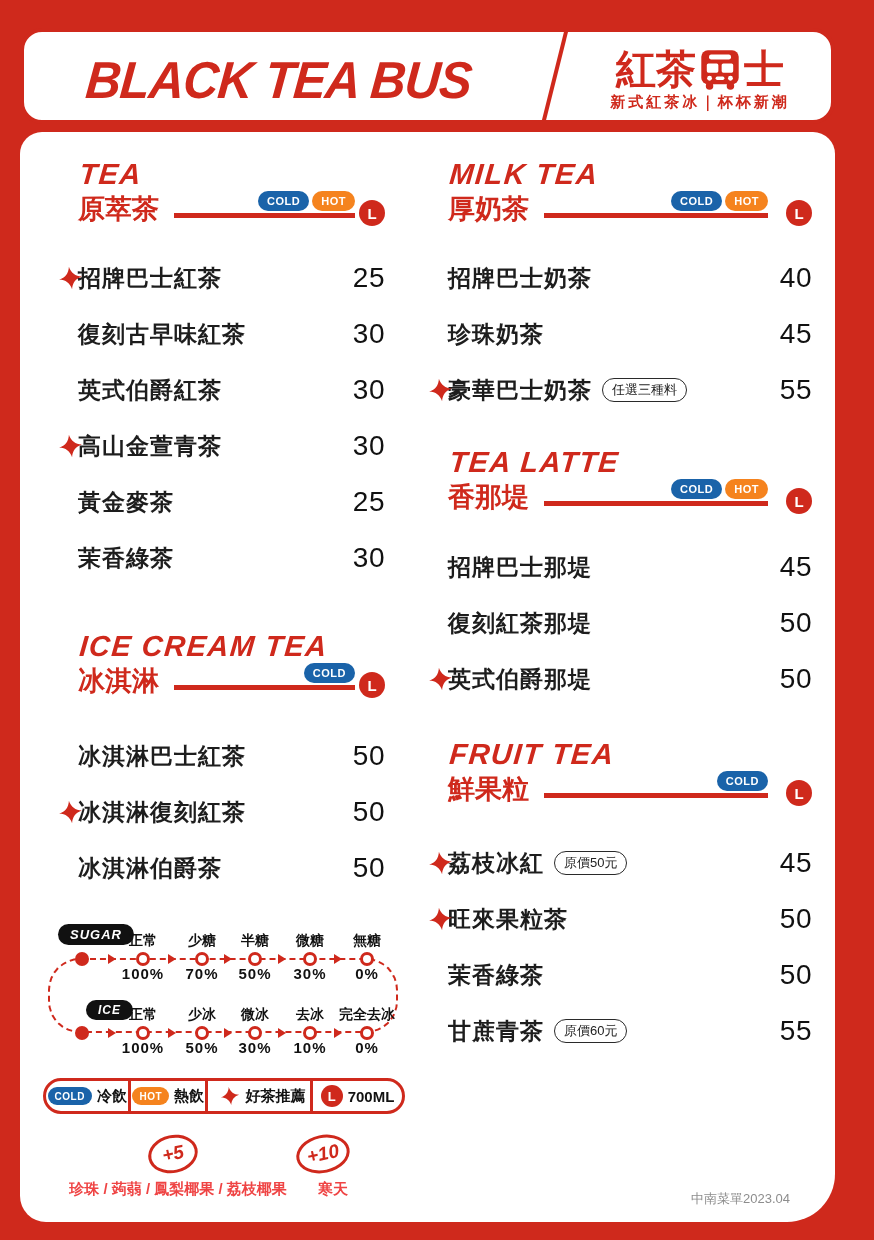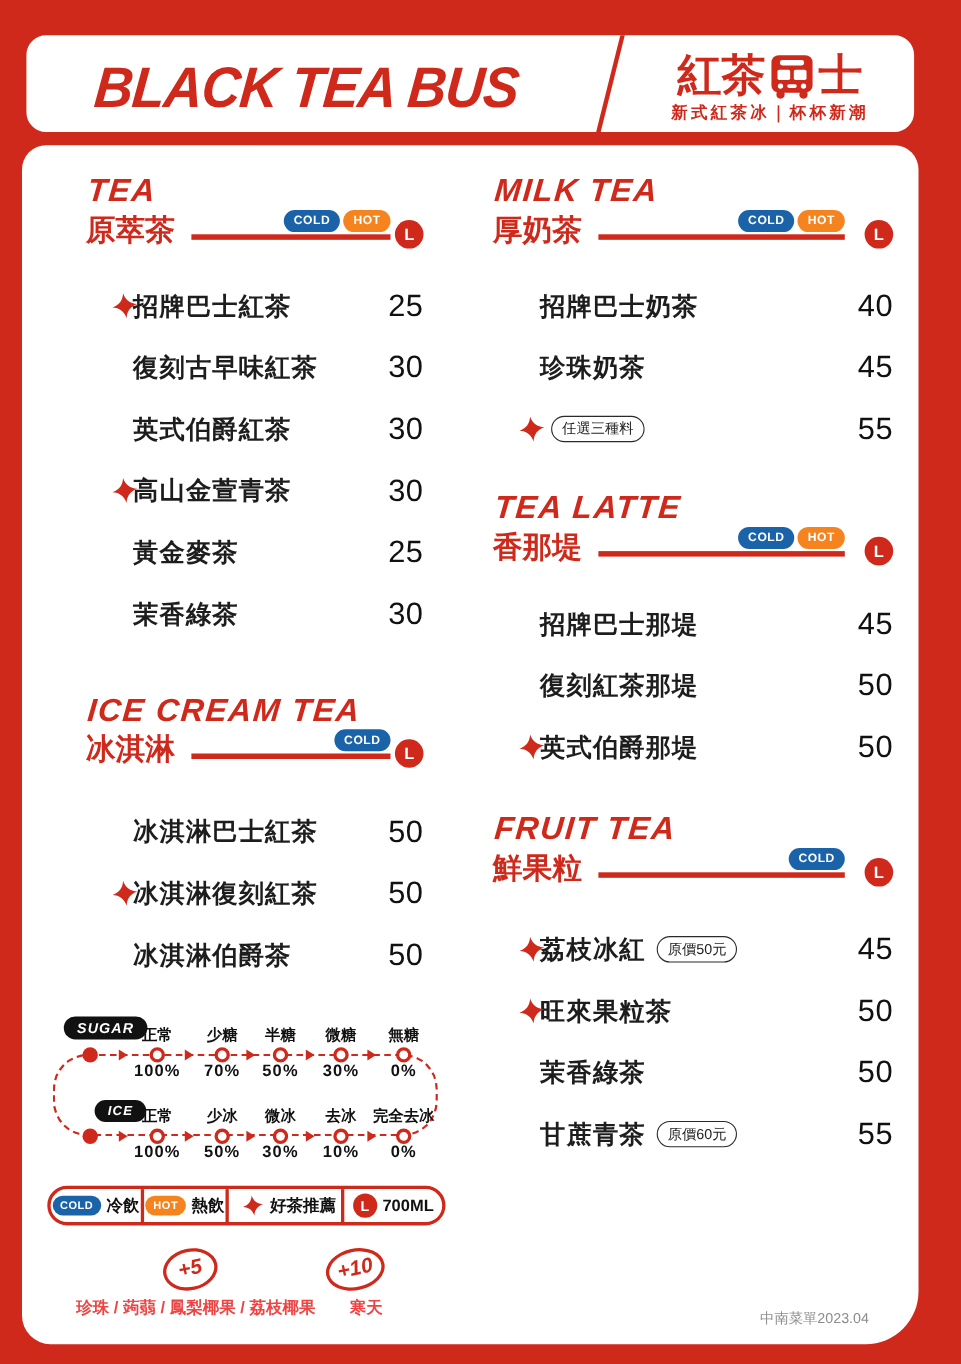--- a/index.html
+++ b/index.html
@@ -64,21 +64,21 @@
     color:#fff; font-size:11px; font-weight:700; letter-spacing:.5px;
   }
   .pill.cold{ background:var(--blue); }
   .pill.hot{ background:var(--orange); }
   .lbadge{
     position:absolute; right:0; bottom:4px; width:26px; height:26px; border-radius:50%;
     background:var(--red); color:#fff; font-size:15px; font-weight:800;
     display:flex; align-items:center; justify-content:center;
   }
   .items{ }
-  .item{ position:relative; height:56px; display:flex; align-items:center;margin-left:43px; }
+  .item{ position:relative; height:56px; display:flex; align-items:center; }
   .star{ position:absolute; left:-20px; top:50%; transform:translateY(-50%) rotate(-8deg); width:25px; height:25px; }
   .star svg{ width:100%; height:100%; fill:var(--red); }
   .iname{ color:var(--ink); font-size:23px; font-weight:600; letter-spacing:1px; white-space:nowrap; }
   .inote{
     margin-left:10px; border:1.5px solid #2a2a2a; border-radius:999px;
     padding:2px 9px; font-size:13px; color:#222; white-space:nowrap;
   }
   .iprice{ margin-left:auto; color:#111; font-size:28px; font-weight:500; letter-spacing:.5px; }
   
   .selector{ position:absolute; left:26px; top:788px; width:358px; height:140px; }
@@ -247,20 +247,21 @@
         <span class="iprice">40</span>
       </div>
       <div class="item">
         <span class="iname">珍珠奶茶</span>
         <span class="iprice">45</span>
       </div>
       <div class="item">
         <span class="star"><svg viewBox="0 0 24 24">
               <path d="M12 1C13.2 7.2 16.8 10.8 23 12 16.8 13.2 13.2 16.8 12 23 10.8 16.8 7.2 13.2 1 12 7.2 10.8 10.8 7.2 12 1Z"></path>
             </svg></span>
+        <span class="iname">豪華巴士奶茶</span>
         <span class="inote">任選三種料</span>
         <span class="iprice">55</span>
       </div>
     </div>
   </section>
 
   <section class="menu-sec col-right" style="left:428px;top:314px;width:364px">
     <div class="sec-en">TEA LATTE</div>
     <div class="sec-zh-row">
       <span class="sec-zh">香那堤</span>

